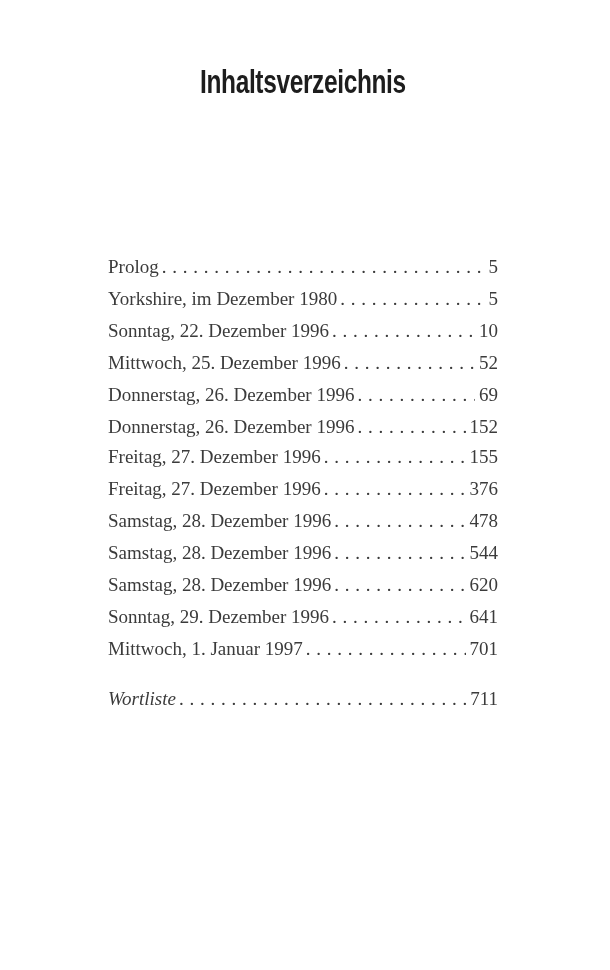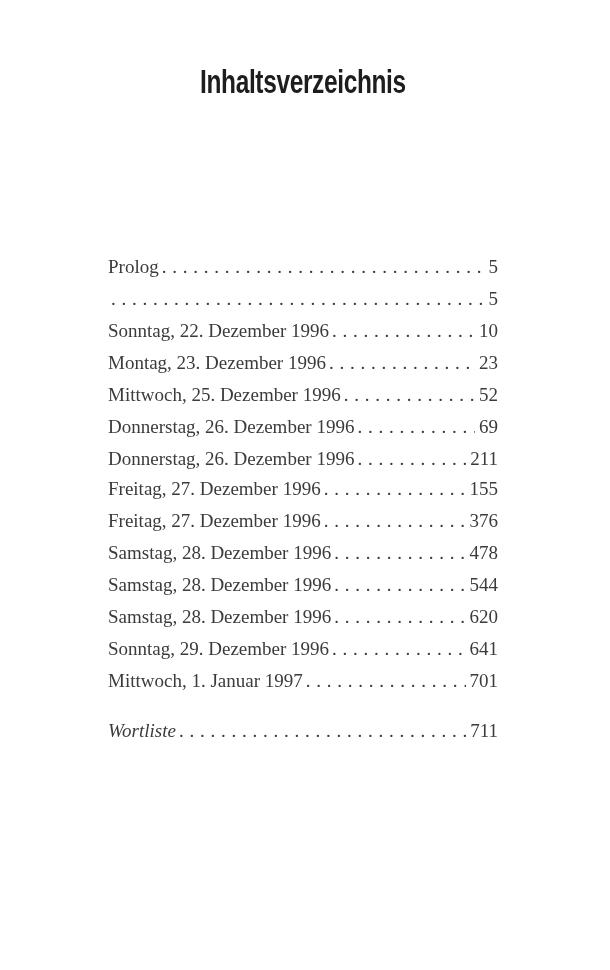--- a/index.html
+++ b/index.html
@@ -95,53 +95,49 @@
 
     <div class="toc">
 
       <div class="toc-entry">
         <span class="entry-label">Prolog</span>
         <span class="leader"></span>
         <span class="page-num">5</span>
       </div>
 
       <div class="toc-entry">
+        <span class="entry-label">Yorkshire, im Dezember 1980</span>
         <span class="leader"></span>
         <span class="page-num">5</span>
       </div>
 
       <div class="toc-entry">
         <span class="entry-label">Sonntag, 22. Dezember 1996</span>
         <span class="leader"></span>
         <span class="page-num">10</span>
       </div>
 
-      <div class="toc-entry">
-        <span class="entry-label">Montag, 23. Dezember 1996</span>
-        <span class="leader"></span>
-        <span class="page-num">23</span>
-      </div>
 
 
       <div class="toc-entry">
         <span class="entry-label">Mittwoch, 25. Dezember 1996</span>
         <span class="leader"></span>
         <span class="page-num">52</span>
       </div>
 
       <div class="toc-entry">
         <span class="entry-label">Donnerstag, 26. Dezember 1996</span>
         <span class="leader"></span>
         <span class="page-num">69</span>
       </div>
 
       <div class="toc-entry tight">
         <span class="entry-label">Donnerstag, 26. Dezember 1996</span>
         <span class="leader"></span>
-        <span class="page-num">211</span>
+        <span class="page-num">152</span>
       </div>
 
 
       <div class="toc-entry">
         <span class="entry-label">Freitag, 27. Dezember 1996</span>
         <span class="leader"></span>
         <span class="page-num">155</span>
       </div>
 
       <div class="toc-entry">

